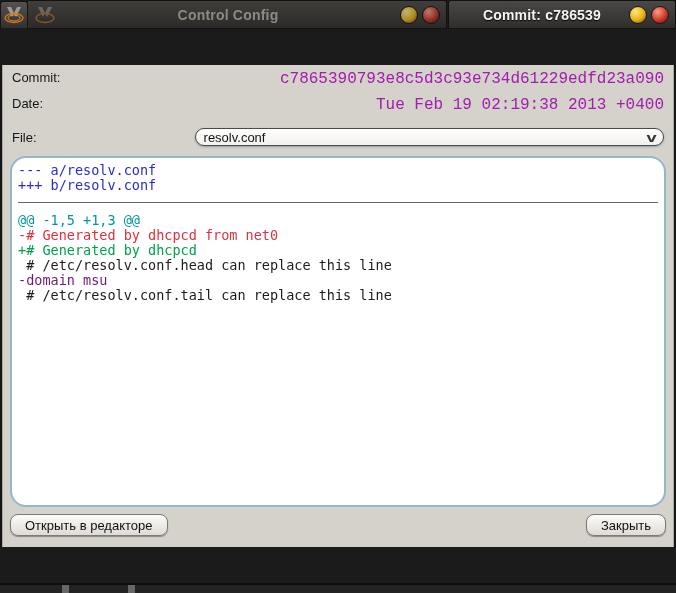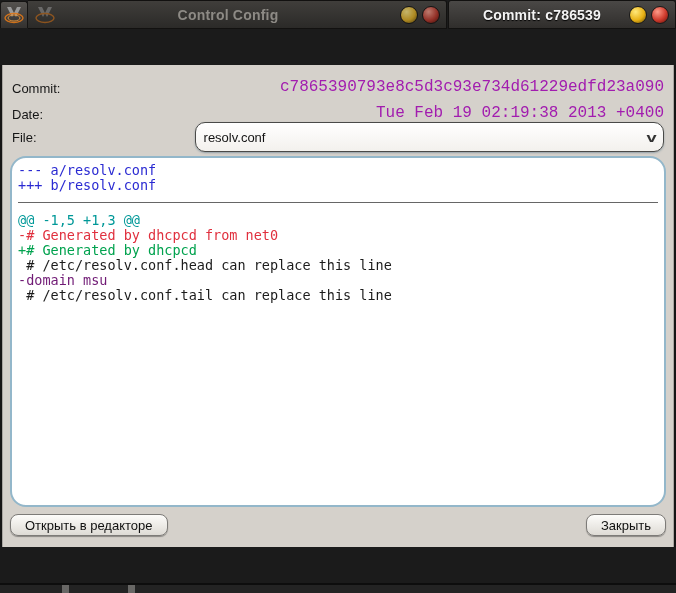--- a/index.html
+++ b/index.html
@@ -25,25 +25,25 @@
   .orb{width:18px;height:18px;border-radius:50%;border:1px solid #1a1a1a;box-sizing:border-box;cursor:pointer;}
   .orb.yellow{background:radial-gradient(circle at 35% 30%,#ffe87a,#e8b115 55%,#6e5206 95%);}
   .orb.red{background:radial-gradient(circle at 35% 30%,#ff9a88,#cf3a2c 55%,#5f130c 95%);}
   .titlebar.back .orb{filter:brightness(.78) saturate(.85);}
 
   
   .window-body{flex:1;display:flex;flex-direction:column;background:#d5d1cb;
                border-left:2px solid #161616;border-right:2px solid #161616;
                box-shadow:inset 1px 0 0 #a9a6a1, inset -1px 0 0 #a9a6a1;
                padding:5px 0 0;box-sizing:border-box;min-height:0;}
-  .info-row{height:26px;display:flex;align-items:flex-end;padding:0 10px;flex:0 0 26px;}
+  .info-row{height:26px;display:flex;align-items:flex-start;padding:0 10px;flex:0 0 26px;}
   .info-label{font-size:13px;color:#161616;}
   .info-value{flex:1;text-align:right;font-size:16px;color:#a21caf;font-family:Liberation Mono, monospace;}
   .file-row{height:30px;display:flex;align-items:center;padding:0 10px;flex:0 0 30px;}
-  .combo{margin-left:158px;flex:1;height:30px;background:linear-gradient(#ffffff,#f3f1ed);
+  .combo{margin-left:158px;flex:1;height:18px;background:linear-gradient(#ffffff,#f3f1ed);
          border:1px solid #4a4a48;border-radius:10px;display:flex;align-items:center;
          padding:0 8px;box-sizing:border-box;cursor:pointer;
          box-shadow:0 1px 2px rgba(90,120,140,.55);}
   .combo-value{flex:1;font-size:13px;color:#141414;}
   .combo-chevron{font-size:13px;color:#333;font-weight:bold;transform:scaleX(1.4);}
 
   
   .diff-area{flex:1;margin:4px 8px 0;background:#ffffff;border:2px solid #93b7ca;
              border-radius:16px;padding:5px 6px;overflow:hidden;min-height:0;
              font-family:"DejaVu Sans Mono","Liberation Mono",monospace;

